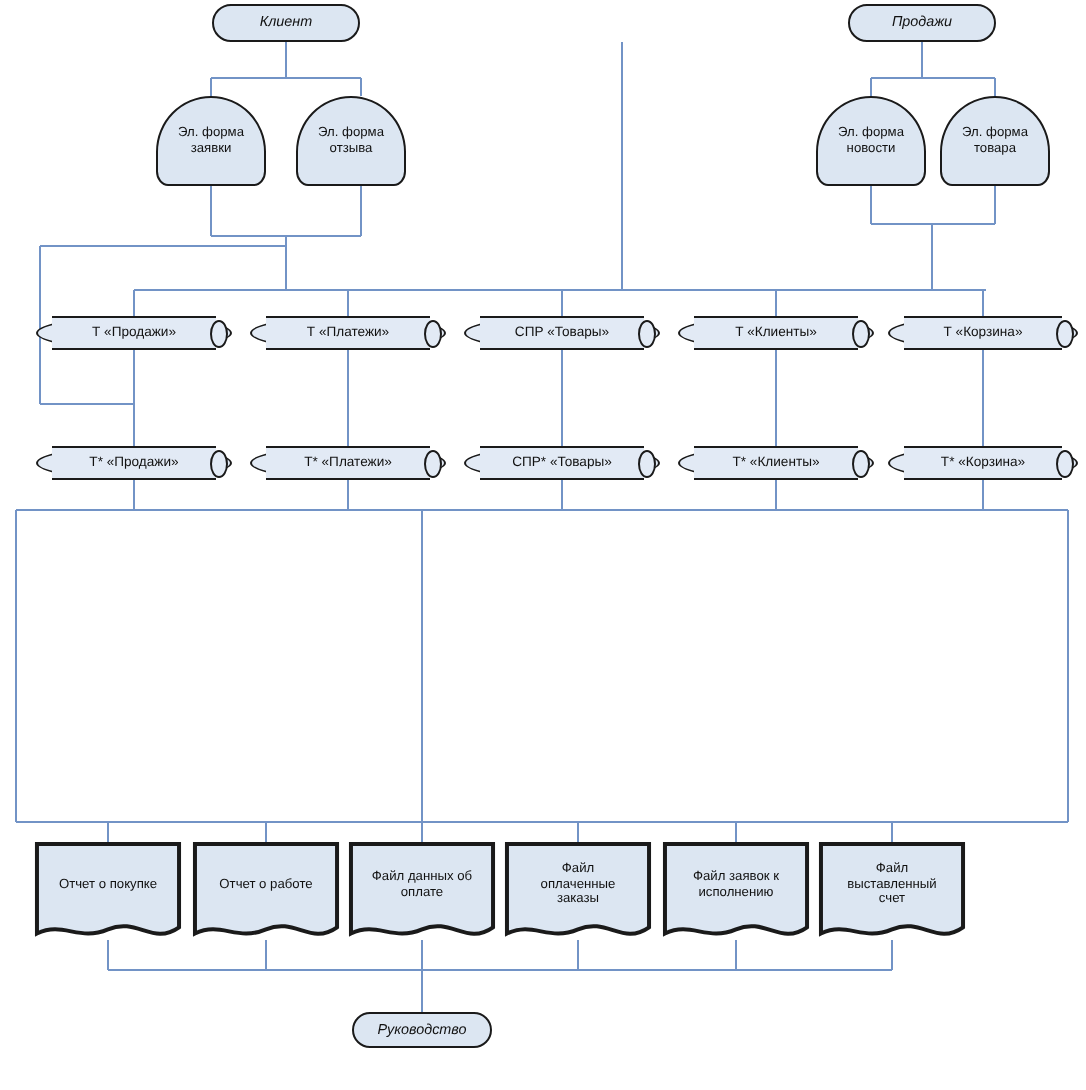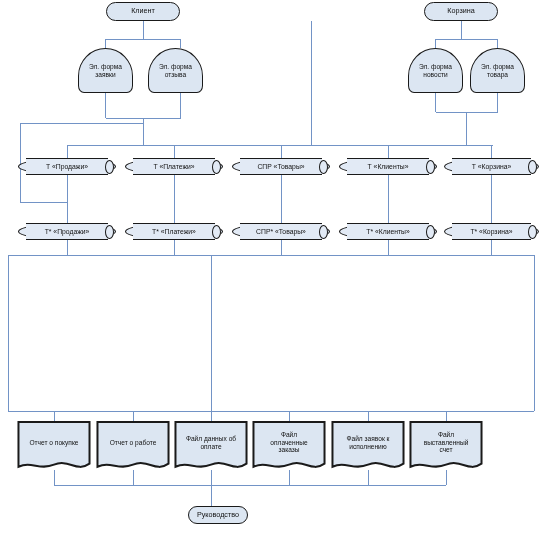--- a/index.html
+++ b/index.html
@@ -44,20 +44,21 @@
     padding: 0 2px;
     white-space: pre-line;
   }
 
   
   .terminator {
     border: 1.3px solid #1a1a1a;
     border-radius: 999px;
     background: #dce6f2;
     font-size: 7.2px;
+    font-style: italic;
   }
 
   
   .formshape {
     border: 1.3px solid #1a1a1a;
     border-top-left-radius: 50% 62%;
     border-top-right-radius: 50% 62%;
     border-bottom-left-radius: 11% 16%;
     border-bottom-right-radius: 11% 16%;
     background: #dce6f2;
@@ -197,21 +198,21 @@
 
       <path d="M211,485 L211,506"></path>
 
     </g>
   </svg>
 
   <div class="node terminator" id="n-klient" style="left: 106px; top: 2px; width: 74px; height: 19px;">
     <span class="lbl">Клиент</span>
   </div>
   <div class="node terminator" id="n-menedzher" style="left: 424px; top: 2px; width: 74px; height: 19px;">
-    <span class="lbl">Корзина</span>
+    <span class="lbl">Продажи</span>
   </div>
 
   <div class="node formshape" id="n-form0" style="left: 78px; top: 48px; width: 55px; height: 45px;">
     <span class="lbl">Эл. форма
 заявки</span>
   </div>
   <div class="node formshape" id="n-form1" style="left: 148px; top: 48px; width: 55px; height: 45px;">
     <span class="lbl">Эл. форма
 отзыва</span>
   </div>
@@ -312,17 +313,17 @@
   </div>
   <div class="node document" id="n-doc5" style="left: 409px; top: 421px; width: 74px; height: 52px;">
     <svg class="doc-svg" viewBox="0 0 100 100" preserveAspectRatio="none">
       <path d="M2,2 L98,2 L98,82 C80,100 70,72 50,84 C30,96 20,76 2,88 Z" fill="#dce6f2" stroke="#1a1a1a" stroke-width="2" vector-effect="non-scaling-stroke"></path>
     </svg>
     <span class="lbl">Файл
 выставленный
 счет</span>
   </div>
 
-  <div class="node terminator" id="n-footer" style="left: 188px; top: 506px; width: 60px; height: 18px;">
+  <div class="node terminator" id="n-footer" style="left: 176px; top: 506px; width: 70px; height: 18px;">
     <span class="lbl">Руководство</span>
   </div>
 
 </div>
 
 </body></html>

